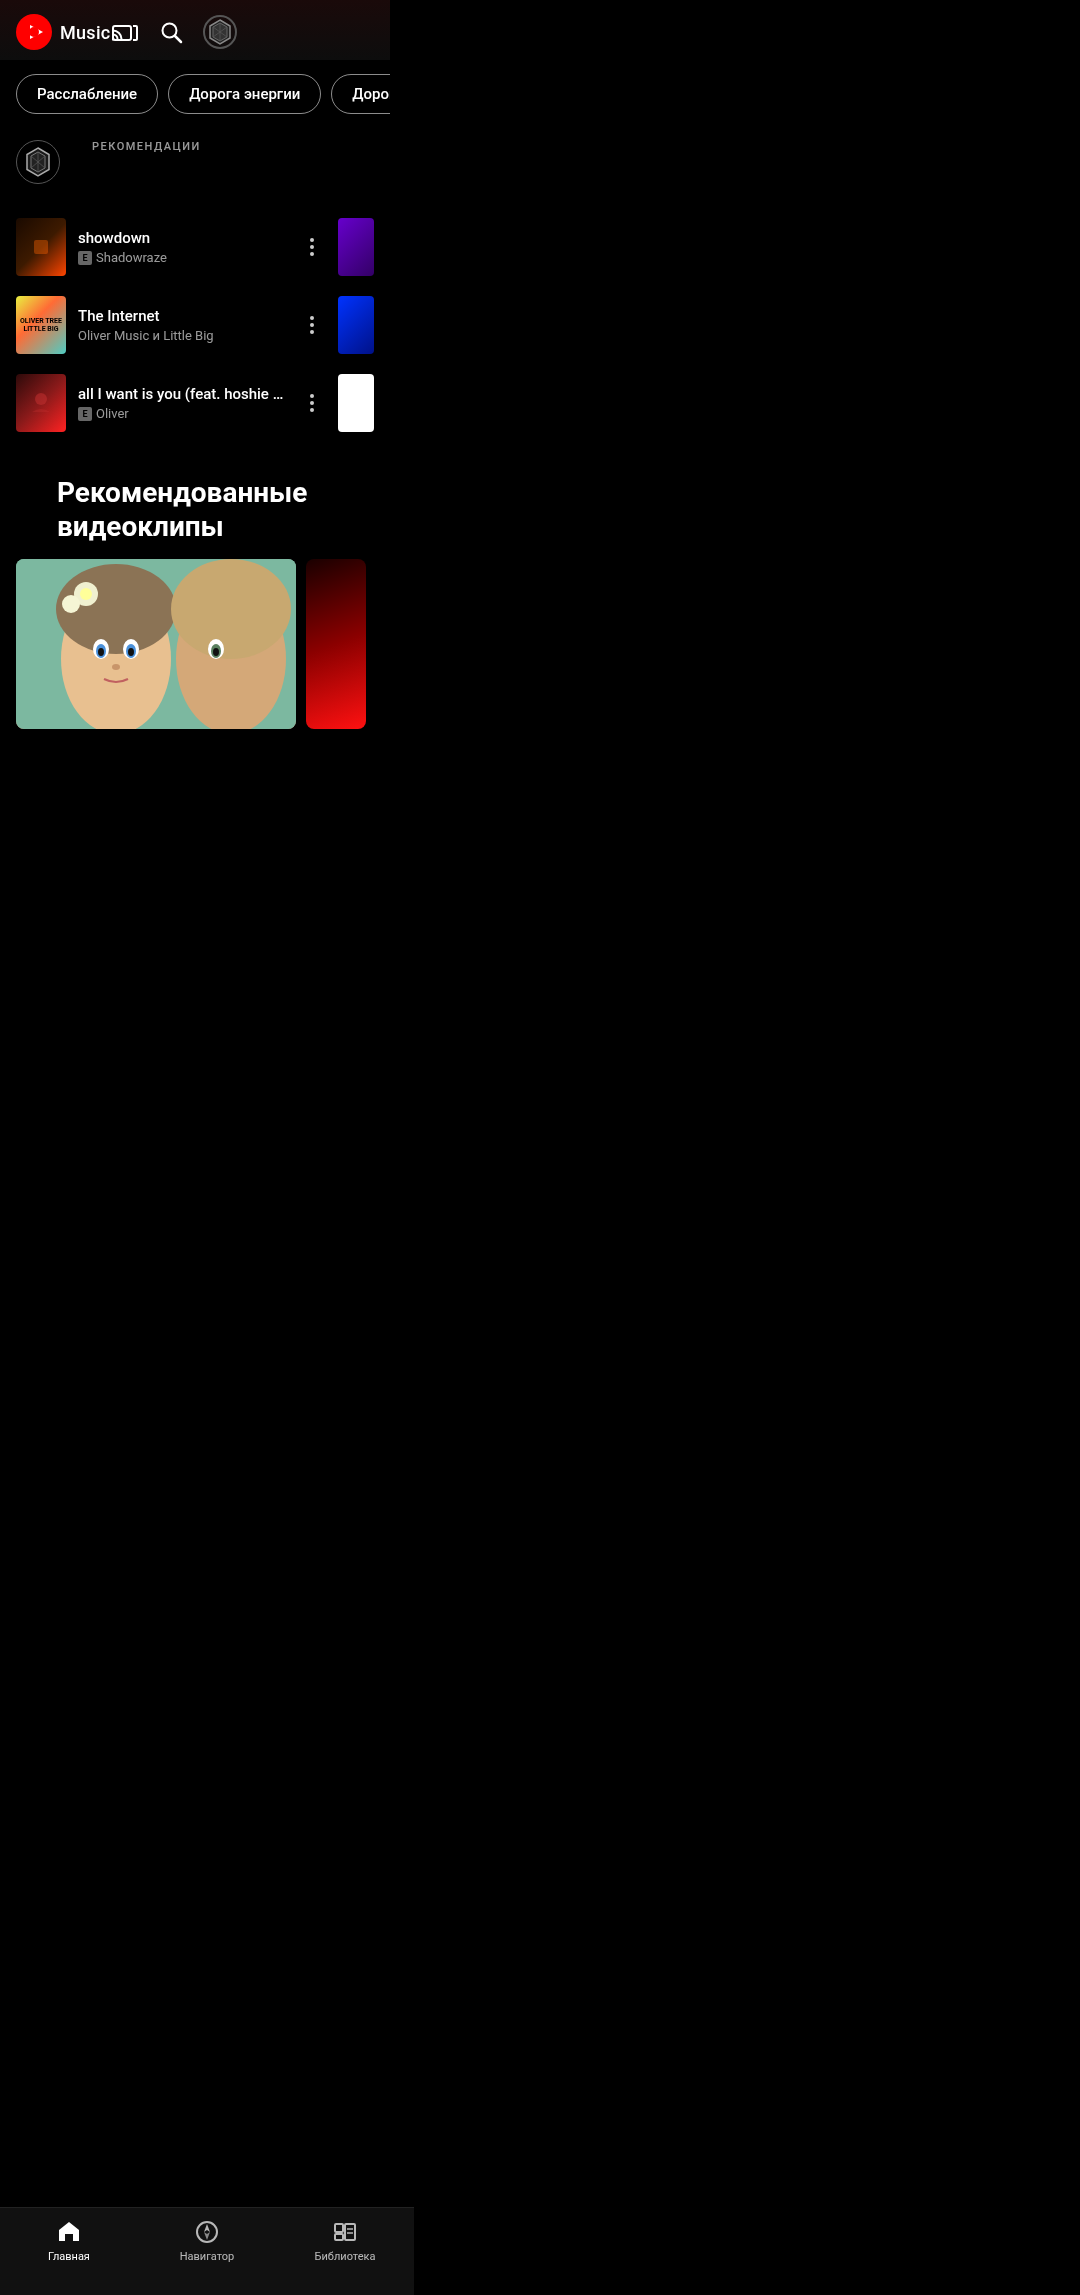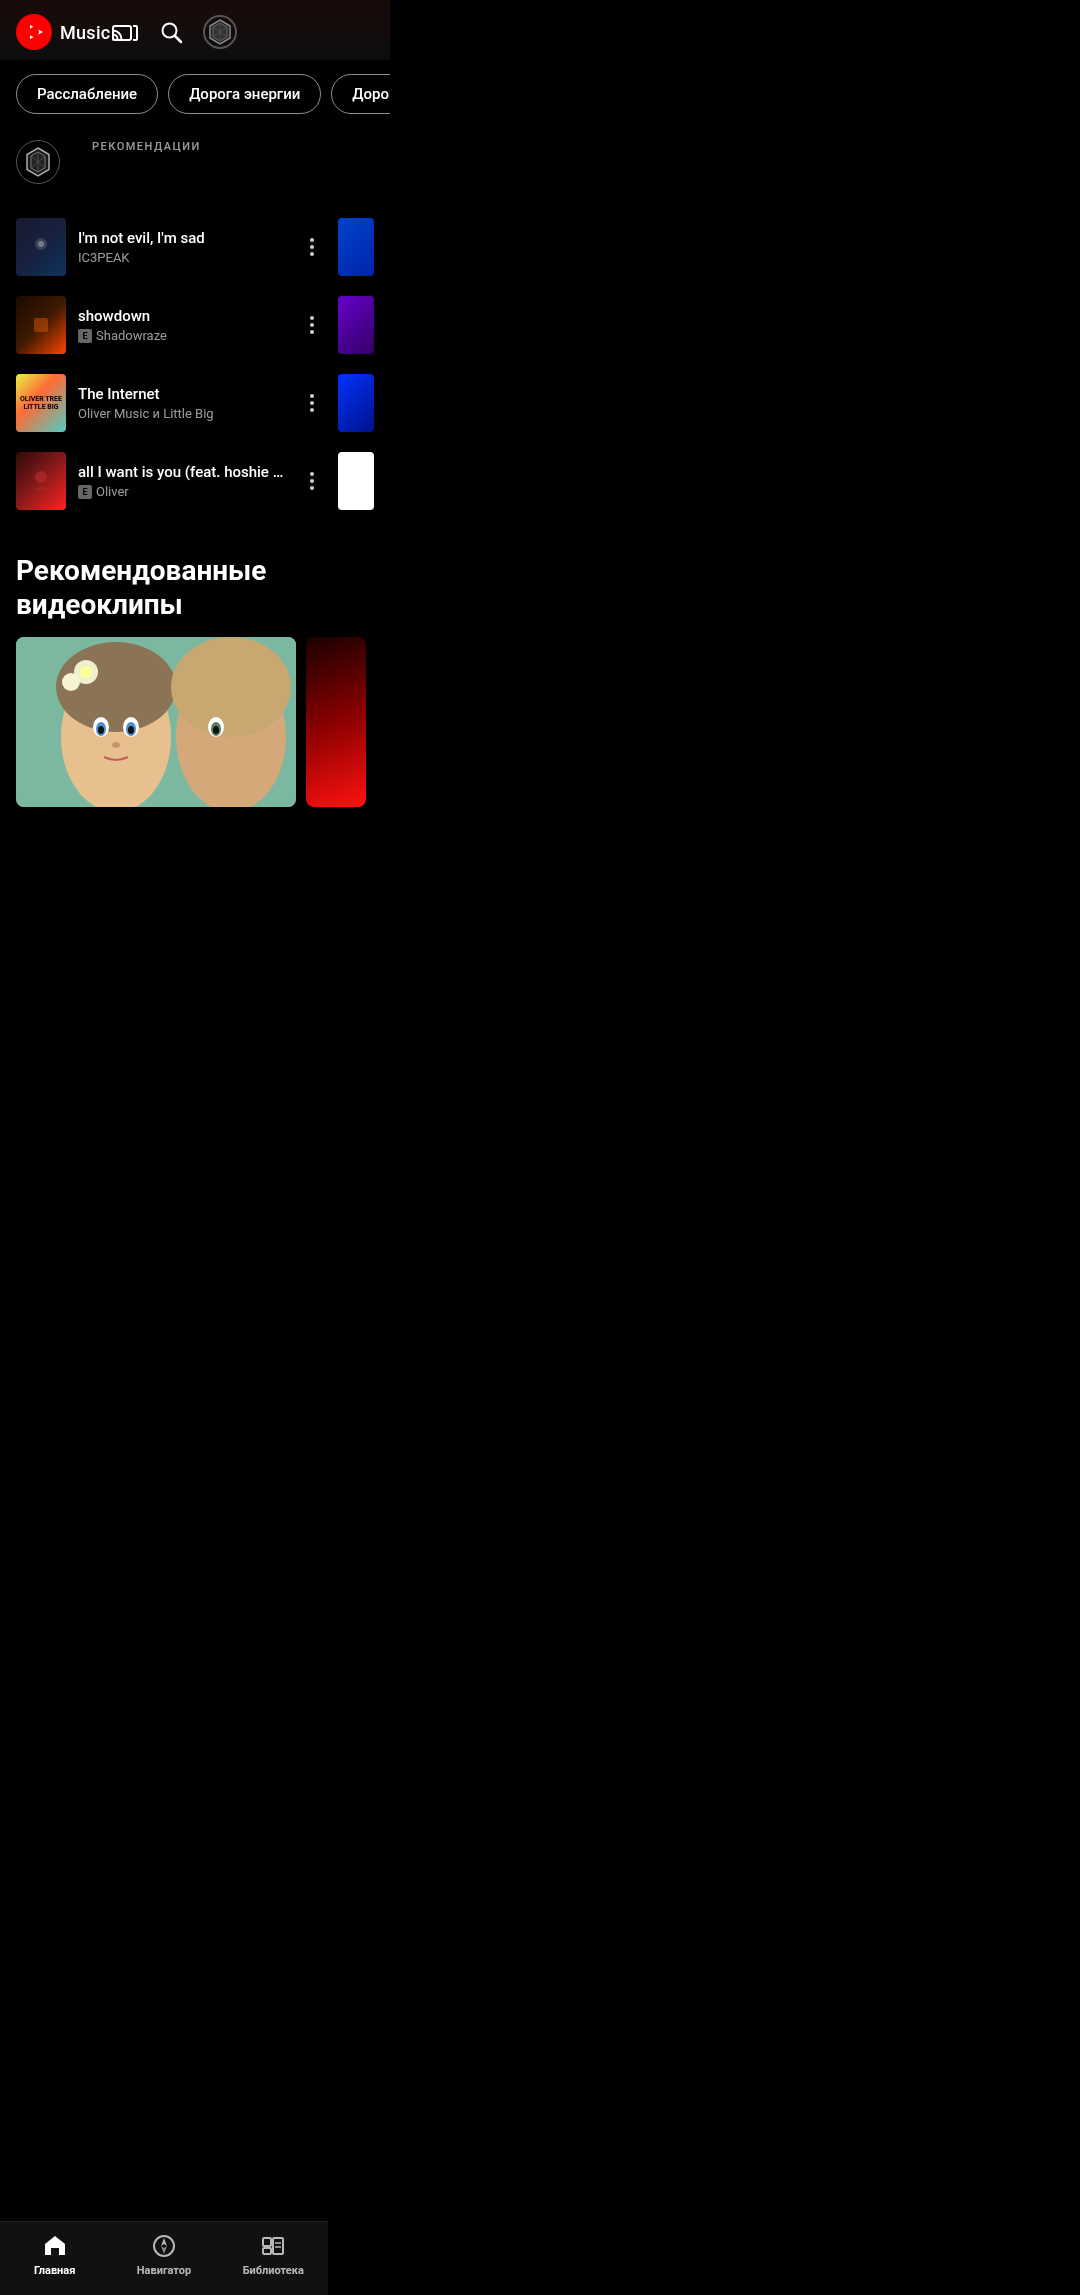--- a/index.html
+++ b/index.html
@@ -212,20 +212,21 @@
       height: 58px;
       border-radius: 4px;
       flex-shrink: 0;
       overflow: hidden;
       position: relative;
     }
 
     
     .section-heading {
       padding: 24px 16px 16px;
+      margin-left: 41px;
     }
 
     .section-title {
       font-size: 28px;
       font-weight: 700;
       color: #fff;
       line-height: 1.2;
     }
 
     
@@ -254,27 +255,26 @@
       border-radius: 8px;
       overflow: hidden;
       position: relative;
     }
 
     
     .bottom-nav {
       position: fixed;
       bottom: 0;
       left: 0;
-      width: 328px;
+      width: 414px;
       background: #111;
       border-top: 1px solid #222;
       display: flex;
       justify-content: space-around;
-      padding: 10px 0 18px;
-      font-weight: bold;
+      padding: 10px 0 32px;
     }
 
     .nav-item {
       display: flex;
       flex-direction: column;
       align-items: center;
       gap: 4px;
       cursor: pointer;
       min-width: 70px;
     }
@@ -427,46 +427,20 @@
       </svg>
     </div>
     <div style="flex:1">
       <div class="rec-label">РЕКОМЕНДАЦИИ</div>
     </div>
   </div>
 </div>
 
 <div class="track-list">
 
-  <div class="track-item">
-    <div class="track-thumb">
-      <div class="thumb-ic3peak">
-        <svg width="30" height="30" viewBox="0 0 30 30" fill="none">
-          <circle cx="15" cy="12" r="6" fill="rgba(255,255,255,0.15)"></circle>
-          <circle cx="15" cy="12" r="3" fill="rgba(255,255,255,0.3)"></circle>
-        </svg>
-      </div>
-    </div>
-    <div class="track-info">
-      <div class="track-title">I'm not evil, I'm sad</div>
-      <div class="track-artist">
-        <span>IC3PEAK</span>
-      </div>
-    </div>
-    <div class="more-btn">
-      <div class="dots-icon">
-          <div class="dot"></div>
-          <div class="dot"></div>
-          <div class="dot"></div>
-        </div>
-    </div>
-    <div class="right-thumb-preview">
-      <div class="right-preview-blue"></div>
-    </div>
-  </div>
 
   <div class="track-item">
     <div class="track-thumb">
       <div class="thumb-shadowraze">
         <svg width="30" height="30" viewBox="0 0 30 30" fill="none">
           <rect x="8" y="8" width="14" height="14" rx="2" fill="rgba(255,100,0,0.4)"></rect>
         </svg>
       </div>
     </div>
     <div class="track-info">

